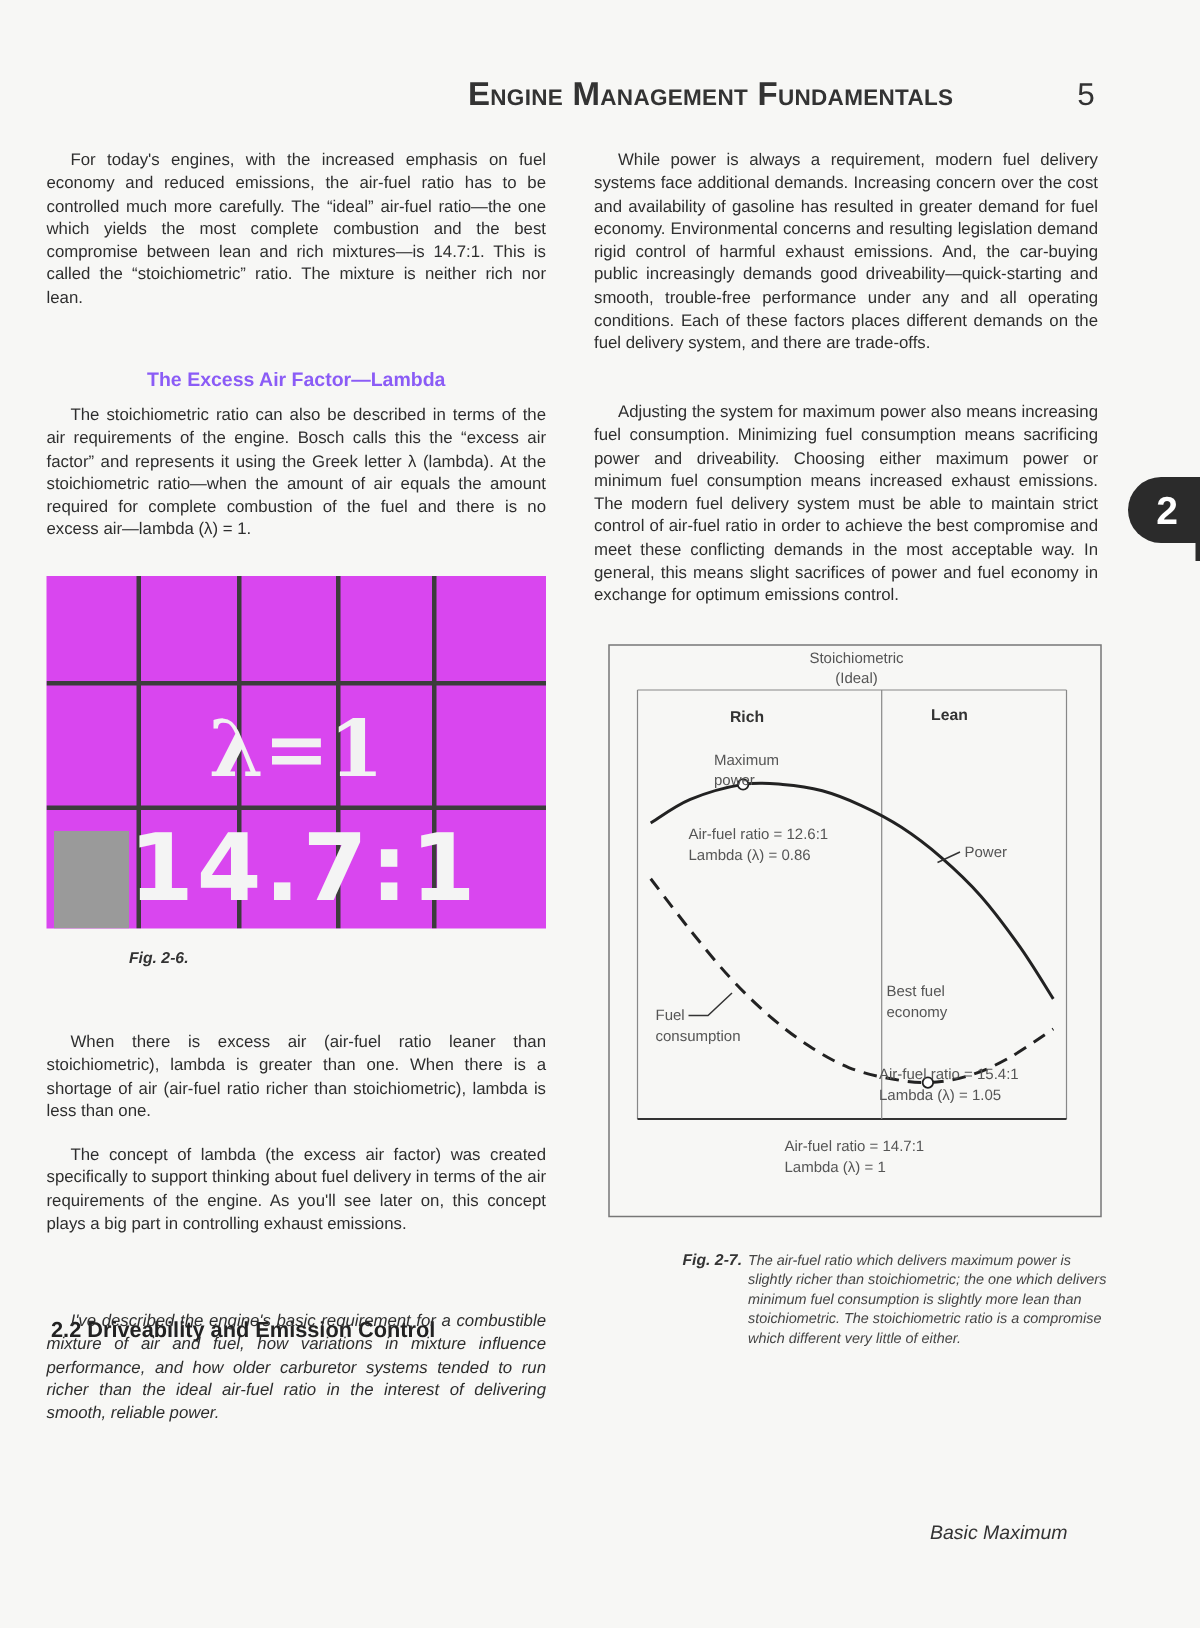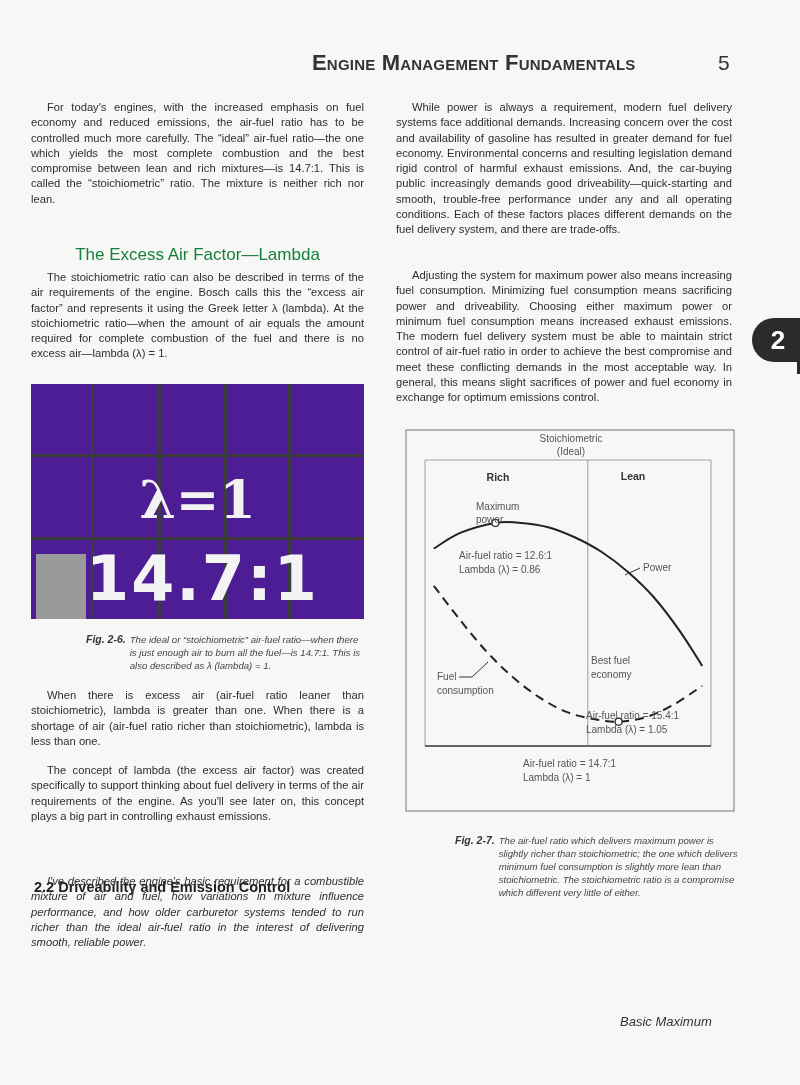--- a/index.html
+++ b/index.html
@@ -12,24 +12,24 @@
   .running-head {
     left:312px; top:50px; width:430px; font-size:19px; letter-spacing:0.2px; color:#333;
     display:flex; justify-content:space-between; align-items:baseline;
   }
   .running-head .title { font-variant: small-caps; font-size:22px;font-weight:bold; }
   .running-head .num { font-size:21px; margin-right:12px; }
   .para {
     font-size:11.2px; line-height:15.3px; text-align:justify; color:#2e2e2e;
     text-indent:16px; margin:0;
   }
-  .heading-c { font-weight:normal; font-size:17px; text-align:center; color:#15803d; }
+  .heading-c { font-weight:bold; font-size:13px; text-align:center; color:#8b5cf6; }
   .heading-l { font-weight:bold; font-size:14.5px; color:#222; }
   .photo {
-    left:31px; top:384px; width:333px; height:235px; background:#4c1d95;
+    left:31px; top:384px; width:333px; height:235px; background:#d946ef;
     overflow:hidden;
   }
   .photo .grid-v, .photo .grid-h { position:absolute; background:#3c3c3c; }
   .photo .lam {
     position:absolute; left:0; right:0; top:85px; text-align:center; color:#f2f2f2;
     font-weight:bold; font-size:52px; font-family:"DejaVu Serif", serif;
   }
   .photo .ratio {
     position:absolute; left:55px; right:0; top:158px; color:#f4f4f4;
     font-weight:bold; font-size:62px; letter-spacing:2px; font-family:"DejaVu Sans", sans-serif;
@@ -71,21 +71,20 @@
   <div class="grid-v" style="left:257px; top:0; width:3px; height:235px;"></div>
   <div class="grid-h" style="left:0; top:70px; width:333px; height:3px;"></div>
   <div class="grid-h" style="left:0; top:153px; width:333px; height:3px;"></div>
   <div class="swatch"></div>
   <div class="lam">λ=1</div>
   <div class="ratio">14.7:1</div>
 </div>
 
 <div class="abs cap cap-wrap" style="left:86px; top:633px; width:280px;">
   <span class="lbl">Fig. 2-6.</span>
-  <span>The ideal or “stoichiometric” air-fuel ratio—when there is just enough air to burn all the fuel—is 14.7:1. This is also described as λ (lambda) = 1.</span>
 </div>
 
 <p class="abs para" style="left:31px; top:688px; width:333px;">When there is excess air (air-fuel ratio leaner than stoichiometric), lambda is greater than one. When there is a shortage of air (air-fuel ratio richer than stoichiometric), lambda is less than one.</p>
 
 <p class="abs para" style="left:31px; top:763px; width:333px;">The concept of lambda (the excess air factor) was created specifically to support thinking about fuel delivery in terms of the air requirements of the engine. As you'll see later on, this concept plays a big part in controlling exhaust emissions.</p>
 
 <div class="abs heading-l" style="left:34px; top:851px; width:333px;margin-top:28px;">2.2 Driveability and Emission Control</div>
 
 <p class="abs para" style="left:31px; top:874px; width:333px;font-style:italic;">I've described the engine's basic requirement for a combustible mixture of air and fuel, how variations in mixture influence performance, and how older carburetor systems tended to run richer than the ideal air-fuel ratio in the interest of delivering smooth, reliable power.</p>
 

